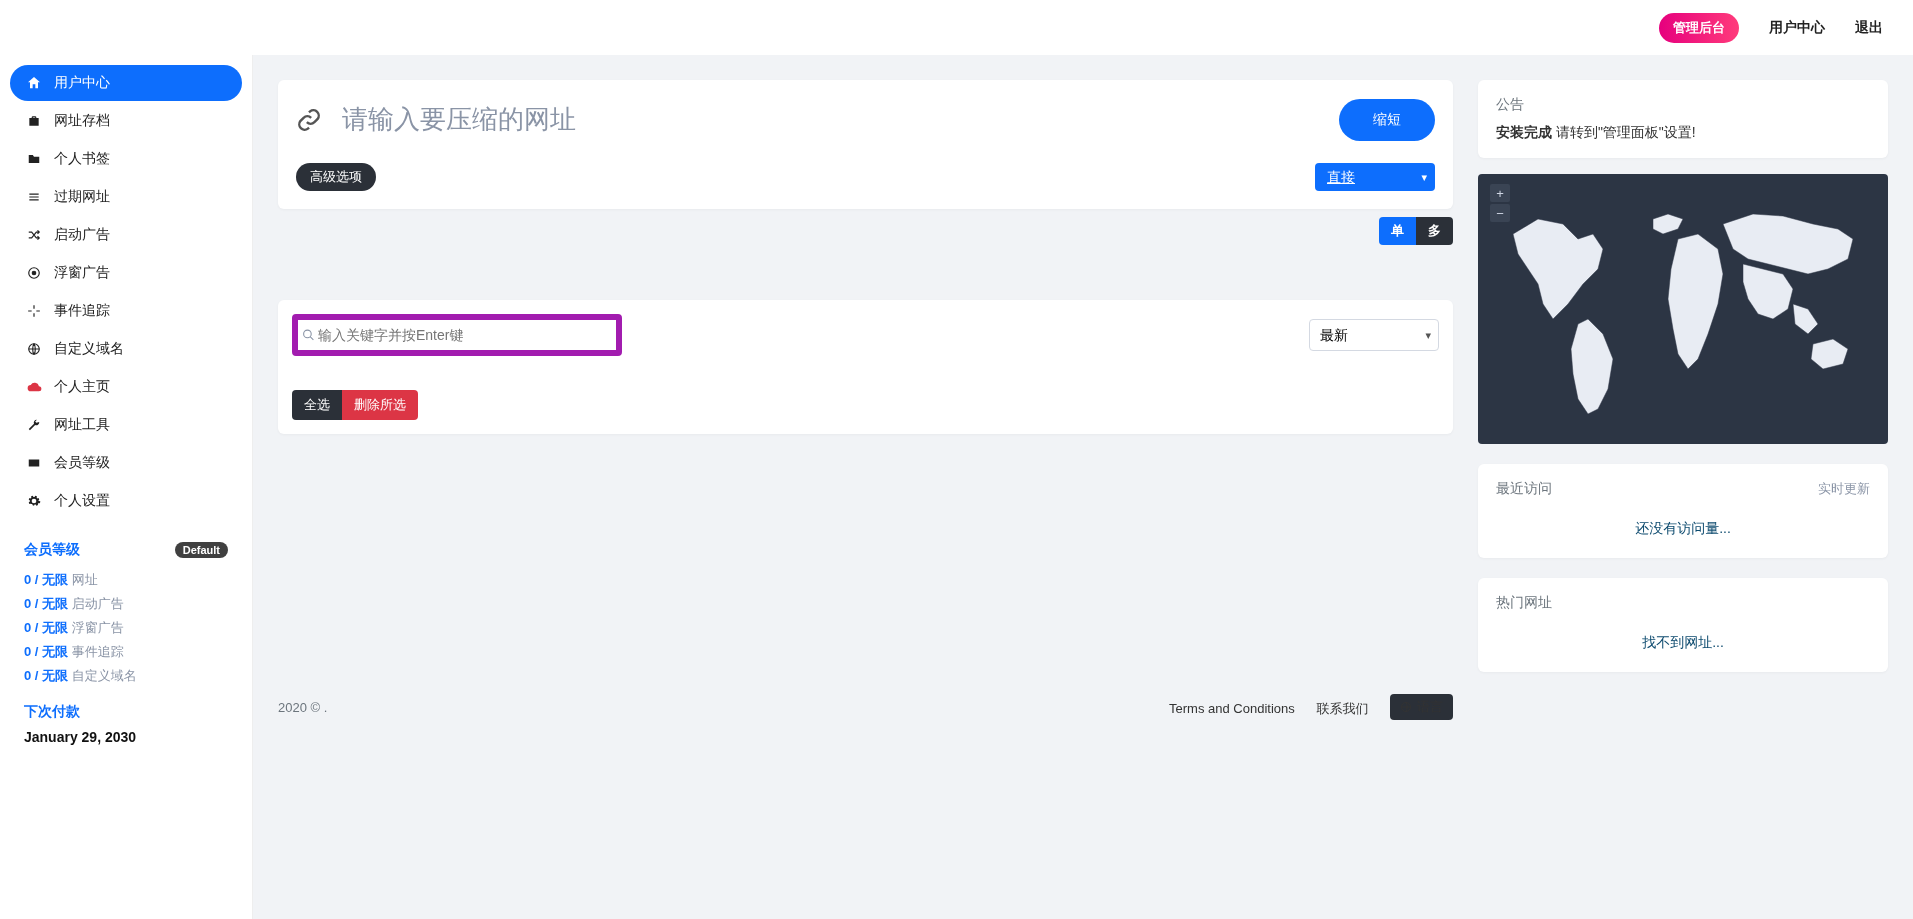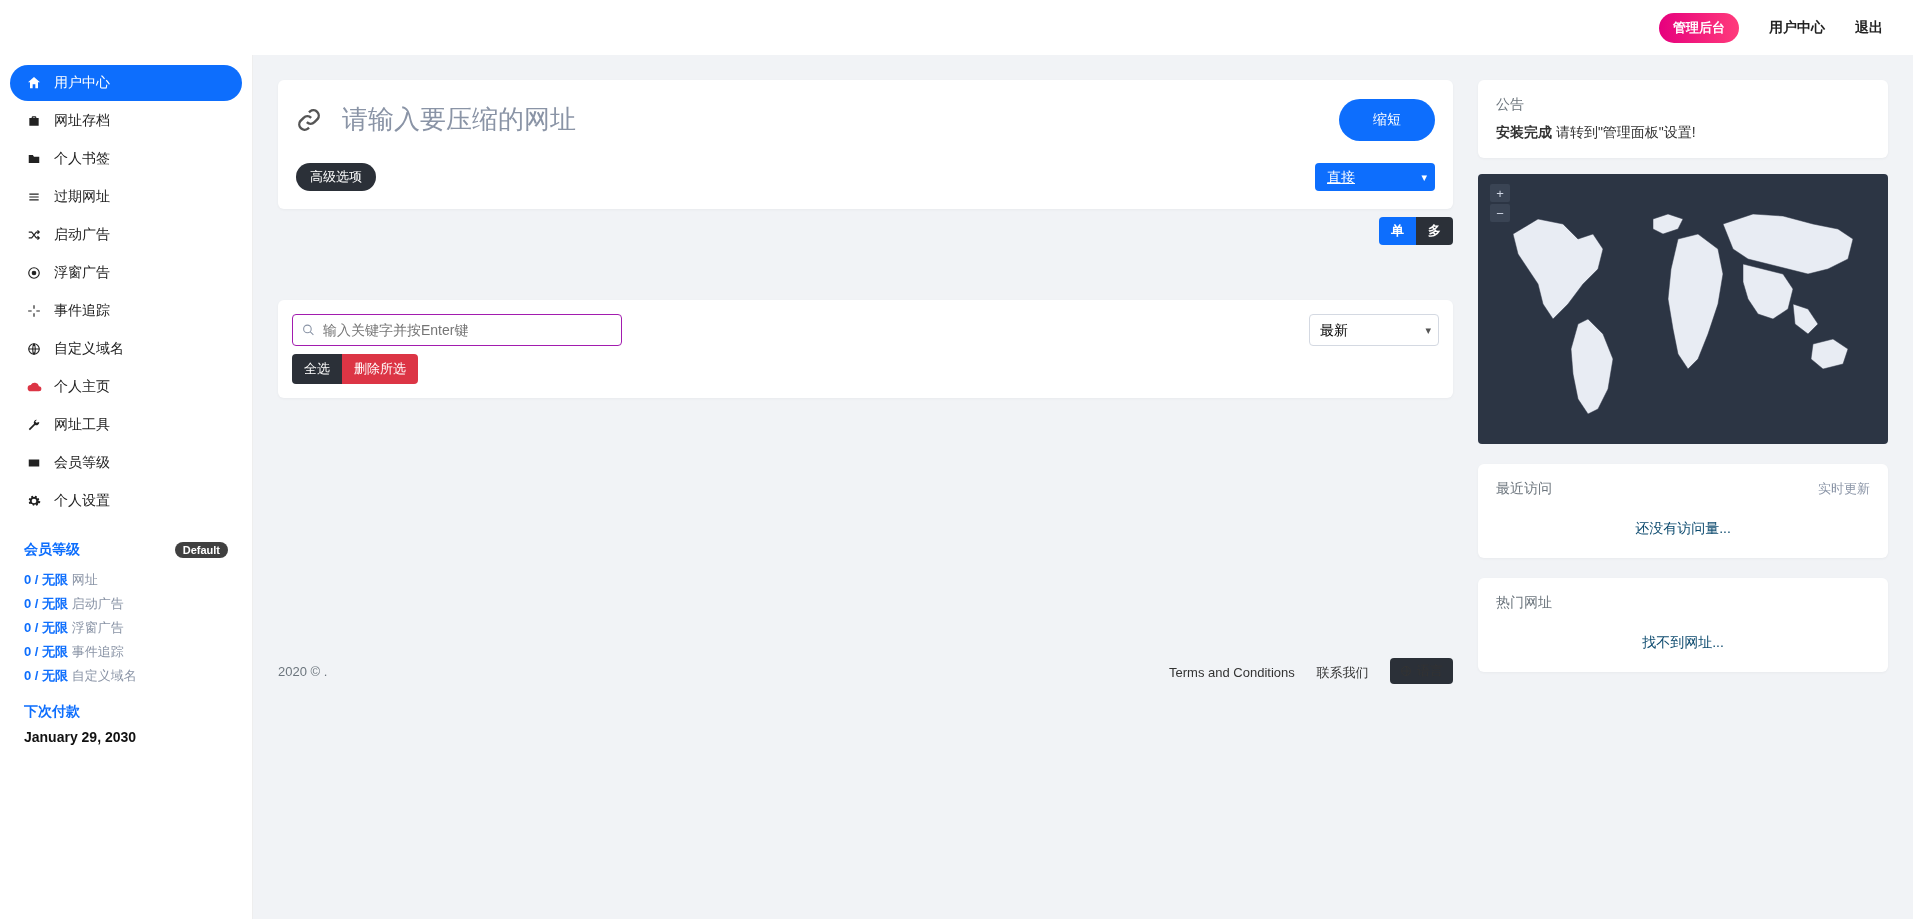--- a/index.html
+++ b/index.html
@@ -54,25 +54,25 @@
 .mode-toggle { display: flex; justify-content: flex-end; margin-top: 8px; }
 .mode-btn { padding: 5px 12px; font-size: 13px; font-weight: 600; cursor: pointer; }
 .mode-btn.active { background: #0d6efd; color: #fff; border-radius: 4px 0 0 4px; }
 .mode-btn.inactive { background: #2b3038; color: #fff; border-radius: 0 4px 4px 0; }
 
 
 .list-card { padding: 14px; margin-top: 55px; }
 .list-top { display: flex; justify-content: space-between; align-items: center; gap: 12px; }
 .search-wrap { position: relative; width: 330px; }
 .search-wrap .sicon { position: absolute; left: 10px; top: 50%; transform: translateY(-50%); color: #8a94a6; font-size: 13px; }
-.search-input { width: 100%; border: 1px solid #a21caf; border-radius: 4px; padding: 7px 10px 7px 30px; font-size: 14px; outline: none; }
+.search-input { width: 100%; border: 6px solid #a21caf; border-radius: 4px; padding: 7px 10px 7px 20px; font-size: 14px; outline: none; }
 .sort-select { border: 1px solid #d4d9e2; border-radius: 4px; padding: 7px 28px 7px 10px; font-size: 14px; min-width: 130px; appearance: none; background: #fff; cursor: pointer; }
 .sort-wrap { position: relative; }
 .sort-wrap::after { content: "▾"; position: absolute; right: 8px; top: 50%; transform: translateY(-50%); color: #555; font-size: 11px; pointer-events: none; }
-.action-row { margin-top: 8px; }
+.action-row { margin-top: 34px; }
 .btn-dark { background: #2b3038; color: #fff; padding: 6px 12px; font-size: 13px; border-radius: 4px 0 0 4px; display: inline-block; cursor: pointer; }
 .btn-red { background: #dc3545; color: #fff; padding: 6px 12px; font-size: 13px; border-radius: 0 4px 4px 0; display: inline-block; cursor: pointer; }
 
 
 .announce-card { padding: 16px 18px; margin-bottom: 16px; }
 .announce-title { color: #6c757d; font-size: 14px; margin-bottom: 10px; }
 .announce-text { font-size: 14px; }
 .announce-text b { font-weight: 700; }
 
 .map-card { background: #2c3544; border-radius: 4px; height: 270px; position: relative; margin-bottom: 20px; overflow: hidden; }

